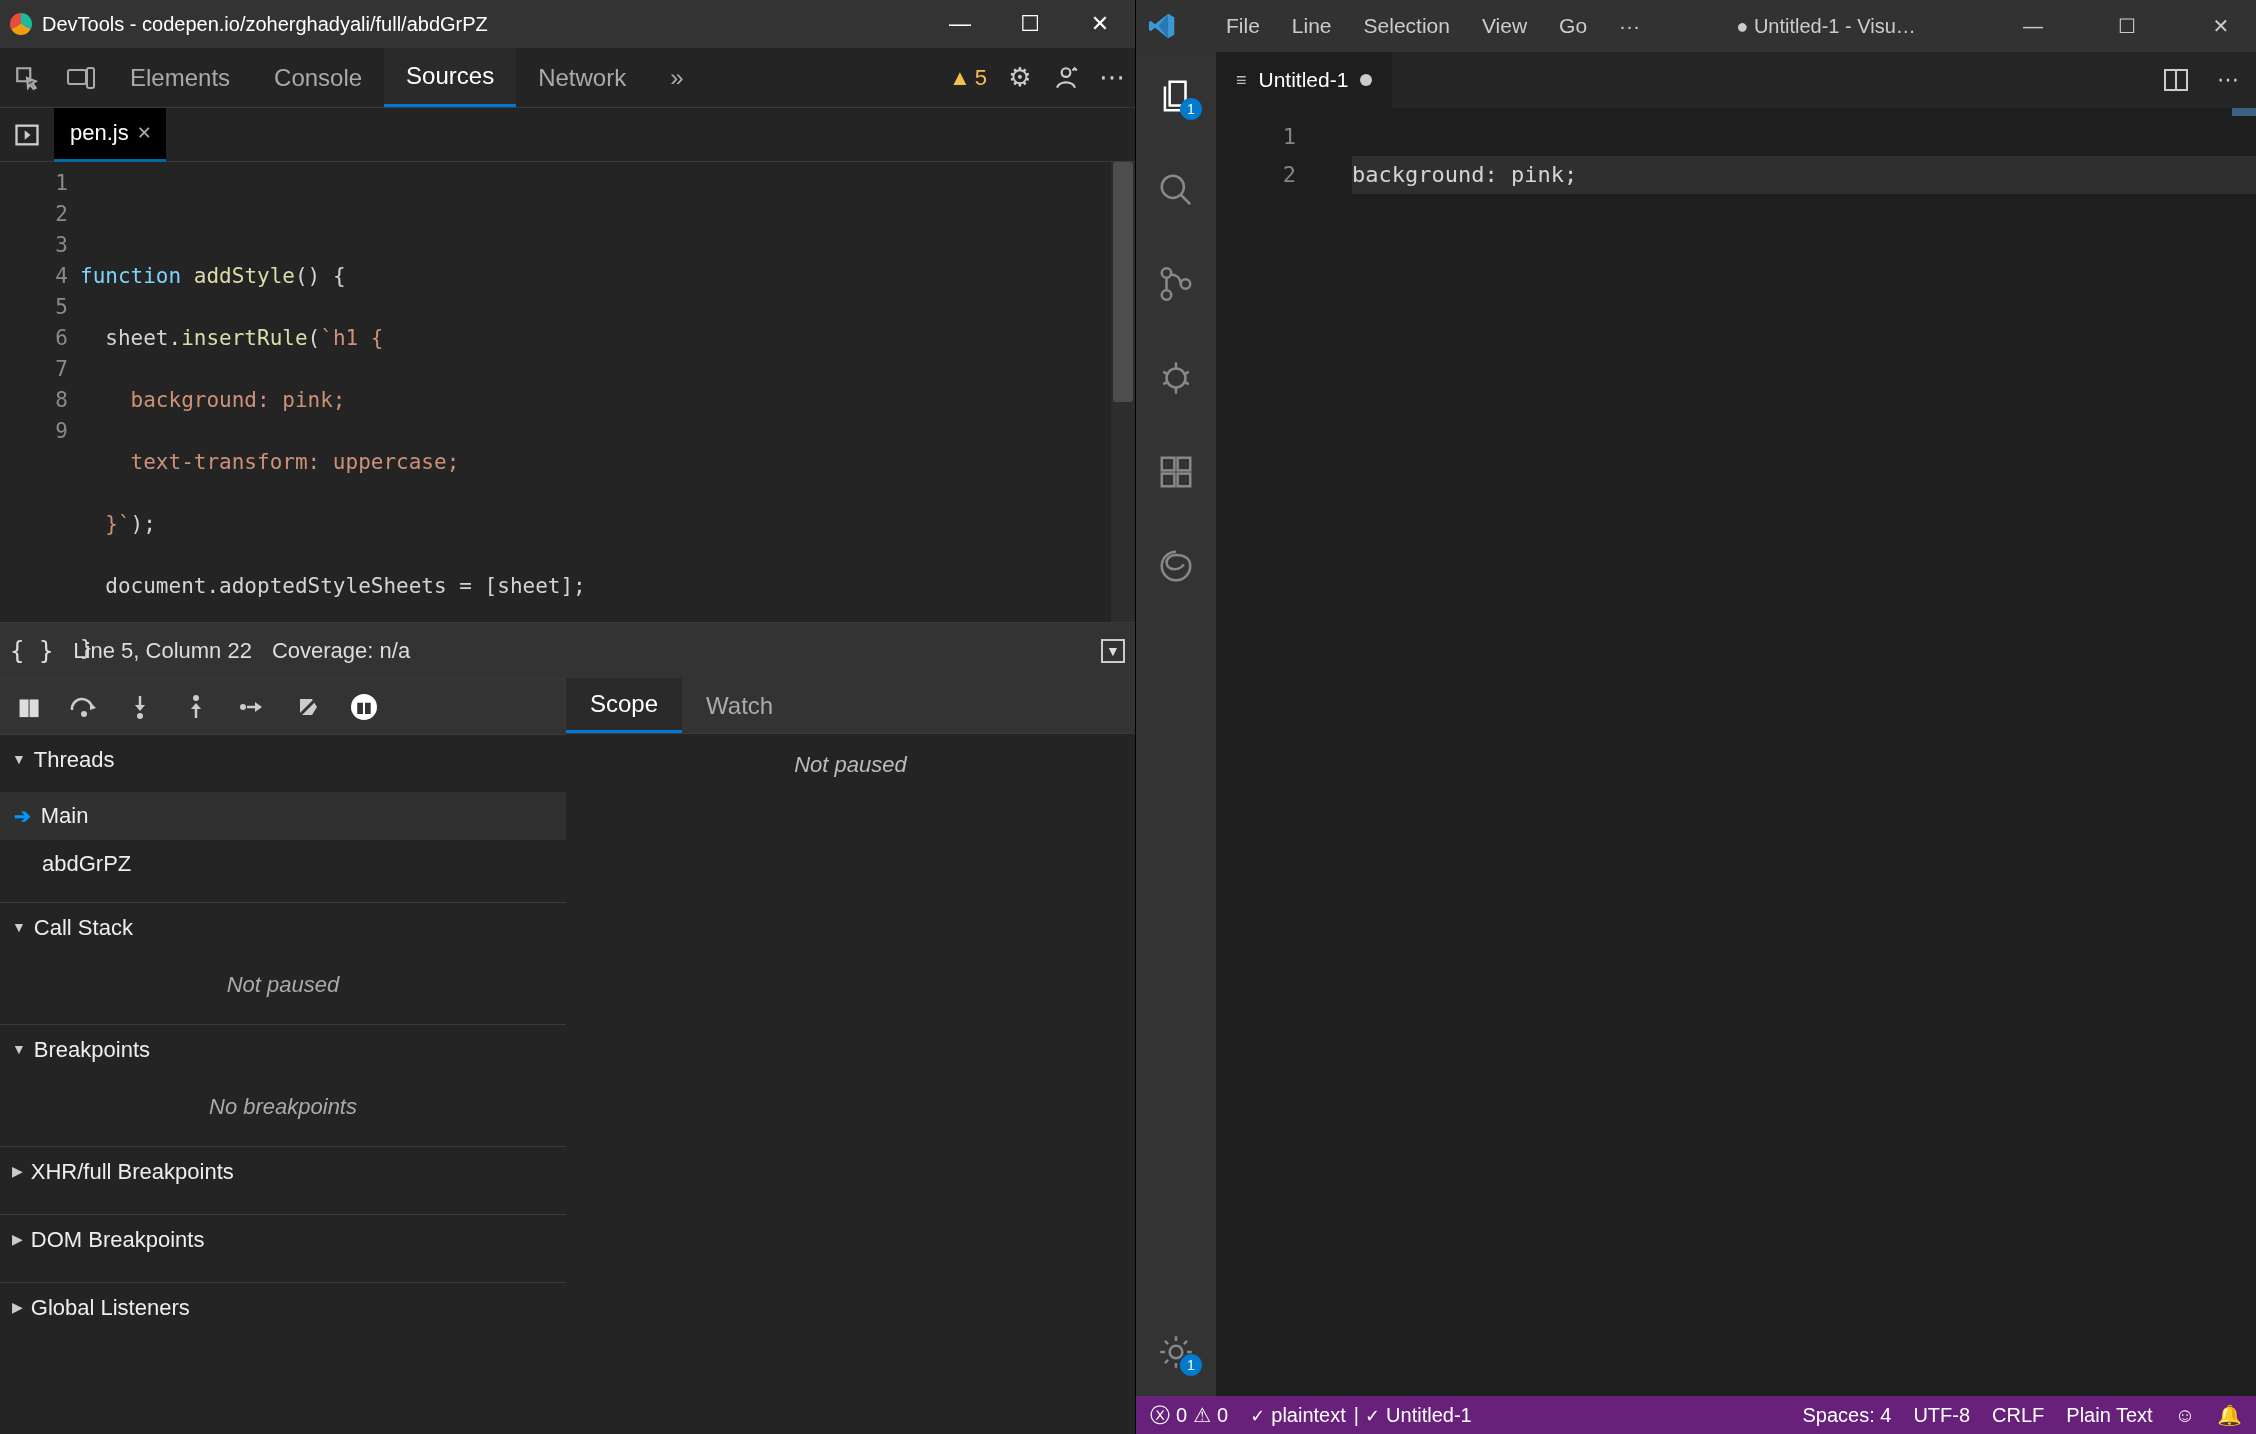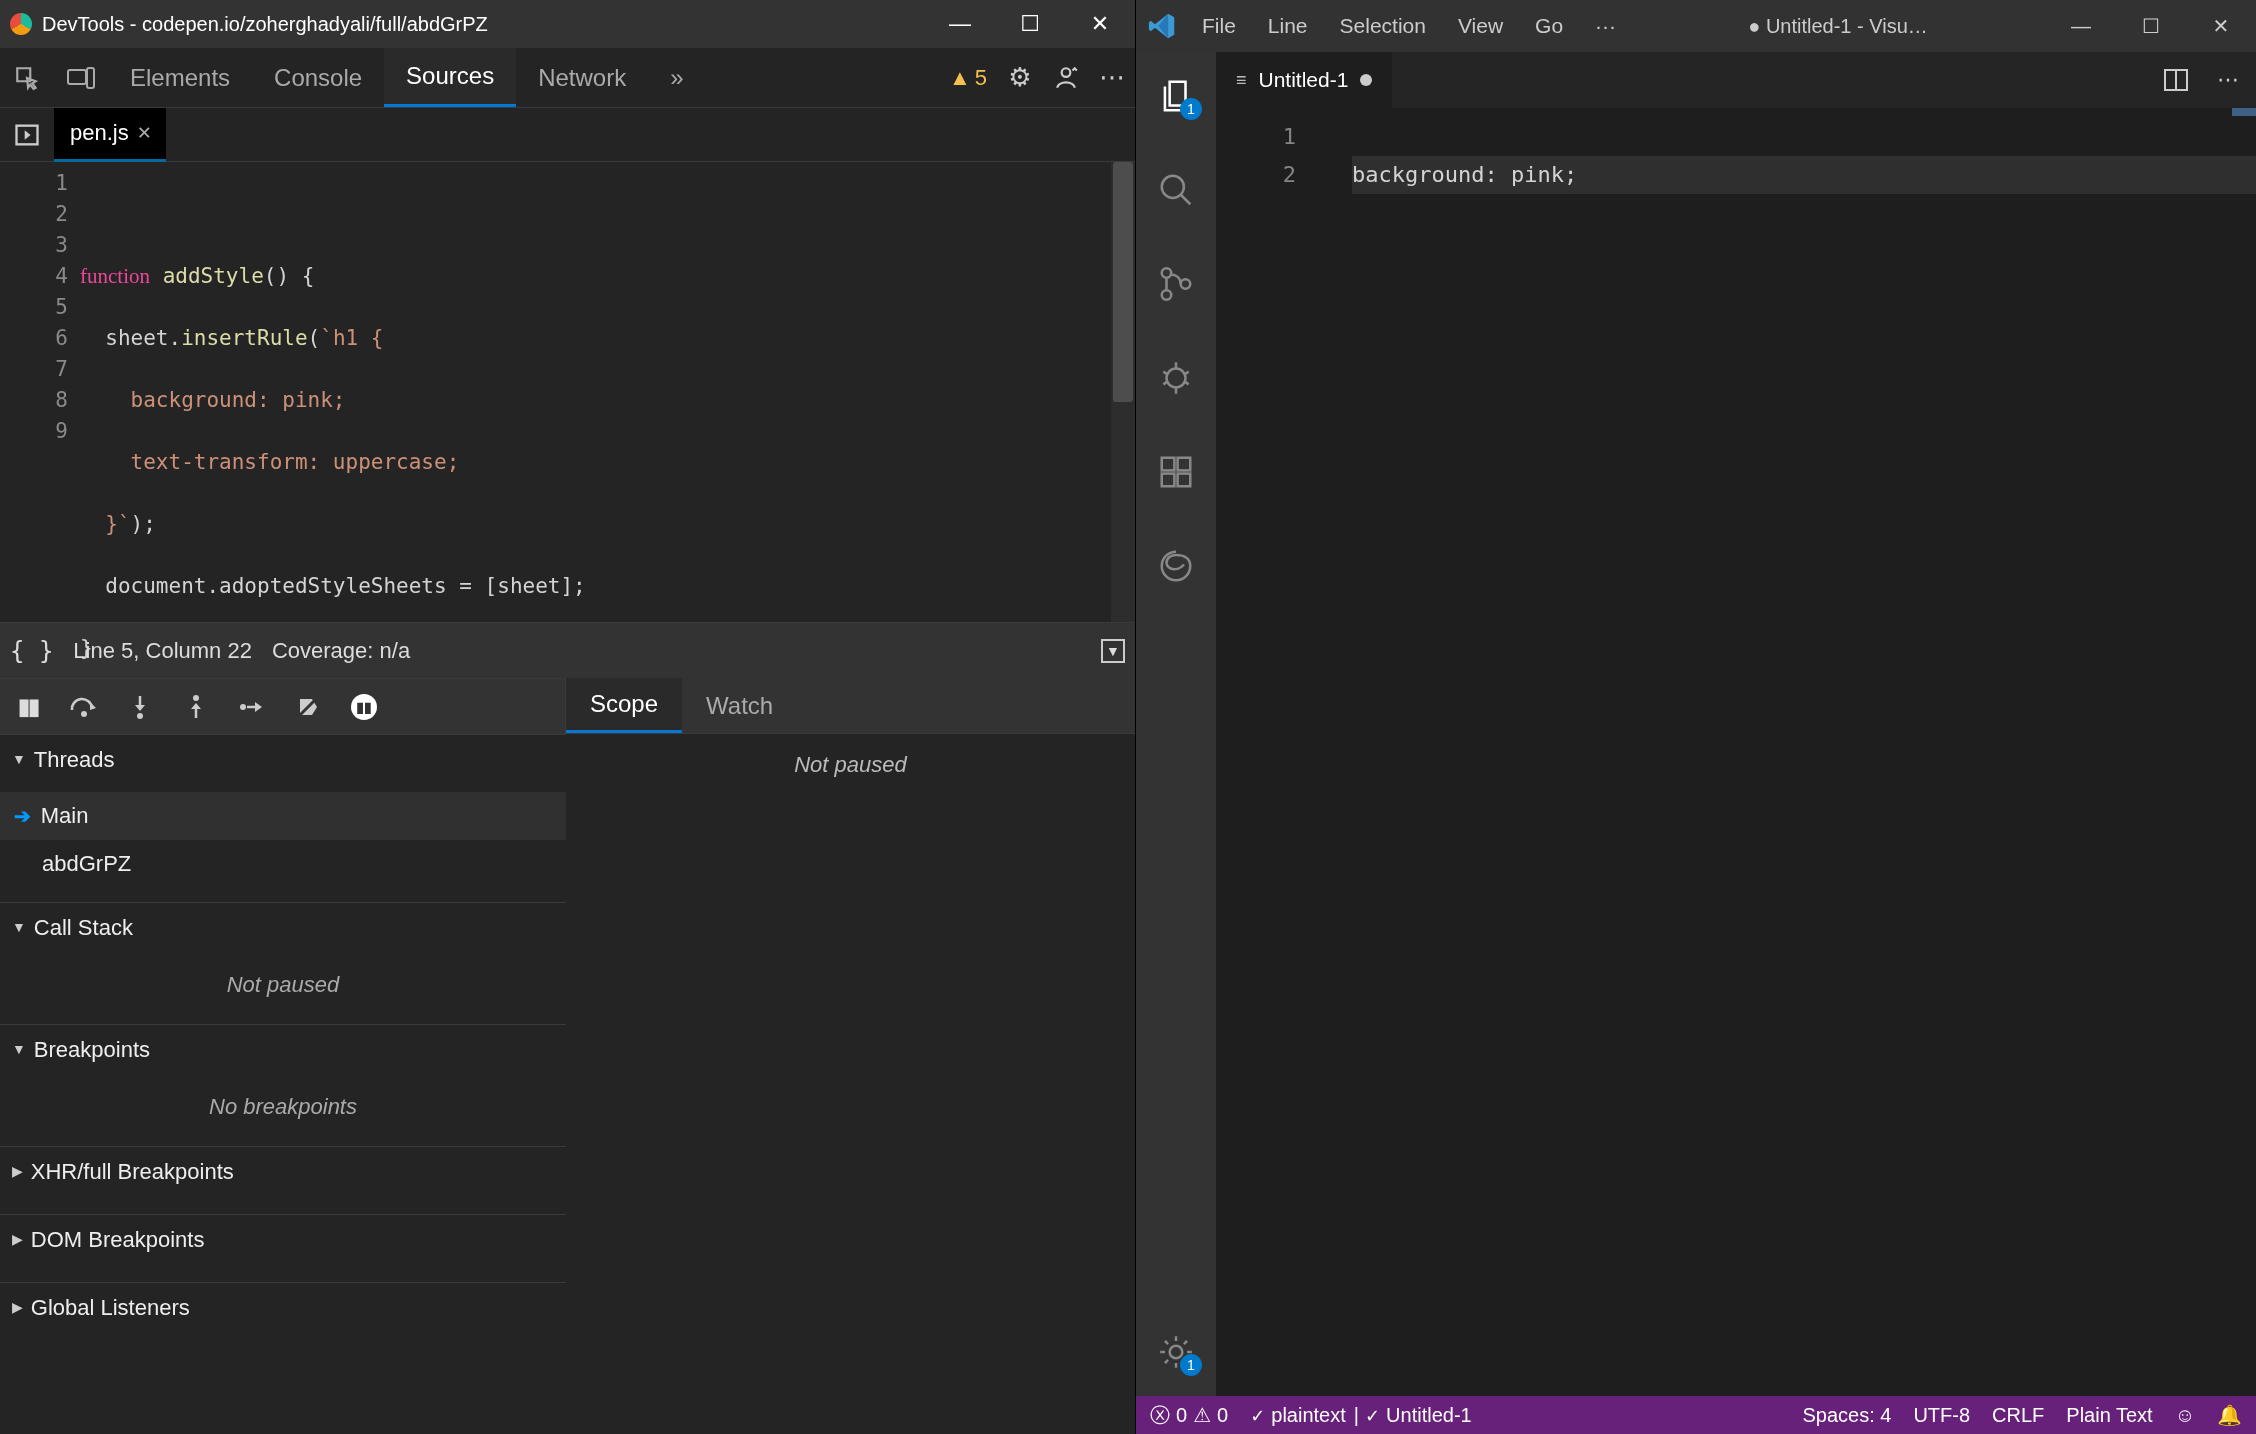--- a/index.html
+++ b/index.html
@@ -25,21 +25,21 @@
 
   .src-tabbar { height:54px; display:flex; align-items:center; background:#242424; border-bottom:1px solid #3a3a3a; }
   .src-navbtn { width:54px; height:54px; display:flex; align-items:center; justify-content:center; cursor:pointer; }
   .src-navbtn svg { fill:#ccc; }
   .file-tab { height:54px; padding:0 14px 0 16px; display:flex; align-items:center; gap:8px; background:#000000; color:#fff; border-bottom:3px solid #0369a1; font-size:22px; cursor:pointer; }
   .file-tab .close { font-size:18px; color:#aaa; cursor:pointer; }
 
   .code-body { flex:0 0 auto; height:460px; display:flex; background:#242424; position:relative; }
   .gutter { width:80px; padding-top:6px; text-align:right; color:#8a8a8a; background:#242424; font-family:Consolas,monospace; font-size:21px; line-height:31px; padding-right:12px; }
   .code { flex:1; padding-top:6px; font-family:Consolas,monospace; font-size:21px; line-height:31px; white-space:pre; position:relative; color:#d4d4d4; }
-  .kw { color:#ec4899;font-family:Liberation Serif, serif; }
+  .kw { color:#7dd3fc; }
   .fn { color:#dcdcaa; }
   .str { color:#ce9178; }
   .op { color:#d4d4d4; }
   .cls { color:#4EC9B0; }
   .code-scroll { position:absolute; right:0; top:0; bottom:0; width:24px; background:#2d2d2d; }
   .code-scroll-thumb { position:absolute; left:2px; right:2px; top:0; height:240px; background:#4d4d4d; border-radius:3px; }
 
   .status-row { height:56px; background:#333333; display:flex; align-items:center; padding:0 10px; font-size:22px; color:#ddd; border-top:1px solid #3a3a3a; }
   .status-row .braces { font-family:monospace; font-size:24px; margin-right:20px; }
   .status-row .grow { flex:1; }
@@ -60,21 +60,21 @@
   .acc-head { height:50px; display:flex; align-items:center; padding:0 12px; gap:8px; font-size:22px; color:#eee; border-top:1px solid #3a3a3a; cursor:pointer; }
   .acc-head .tri { font-size:14px; color:#ccc; transform:translateY(-1px); }
   .acc-body { padding:8px 0 14px 0; font-size:22px; }
   .acc-body .entry { height:48px; display:flex; align-items:center; padding-left:42px; color:#eee; }
   .acc-body .entry.active { background:#303030; }
   .acc-body .entry .arrow { color:#0099ff; margin-right:10px; margin-left:-28px; font-size:20px; font-weight:bold; }
   .acc-body .msg { text-align:center; font-style:italic; color:#aaa; padding:12px 0; }
 
   
   .vscode { flex:1; height:100%; display:flex; flex-direction:column; background:#1e1e1e; }
-  .vs-titlebar { height:52px; background:#323233; display:flex; color:#cccccc; }
+  .vs-titlebar { height:52px; background:#323233; display:flex; color:#cccccc;gap:24px; }
   .vs-logo { width:52px; height:52px; display:flex; align-items:center; justify-content:center; }
   .vs-menu { display:flex; gap:4px; }
   .vs-menu-item { padding:0 14px; height:52px; display:flex; align-items:center; font-size:21px; color:#ccc; cursor:pointer; }
   .vs-title-center { flex:1; display:flex; align-items:center; justify-content:center; font-size:20px; color:#ccc; }
   .vs-winbtn { width:70px; height:52px; display:flex; align-items:center; justify-content:center; color:#ccc; font-size:20px; cursor:pointer; }
 
   .vs-body { flex:1; display:flex; min-height:0; }
   .activity-bar { width:80px; background:#333333; display:flex; flex-direction:column; align-items:center; padding-top:14px; gap:34px; position:relative; }
   .act-item { width:80px; height:60px; display:flex; align-items:center; justify-content:center; position:relative; cursor:pointer; }
   .act-item svg { width:38px; height:38px; stroke:#888; fill:none; stroke-width:1.6; }

